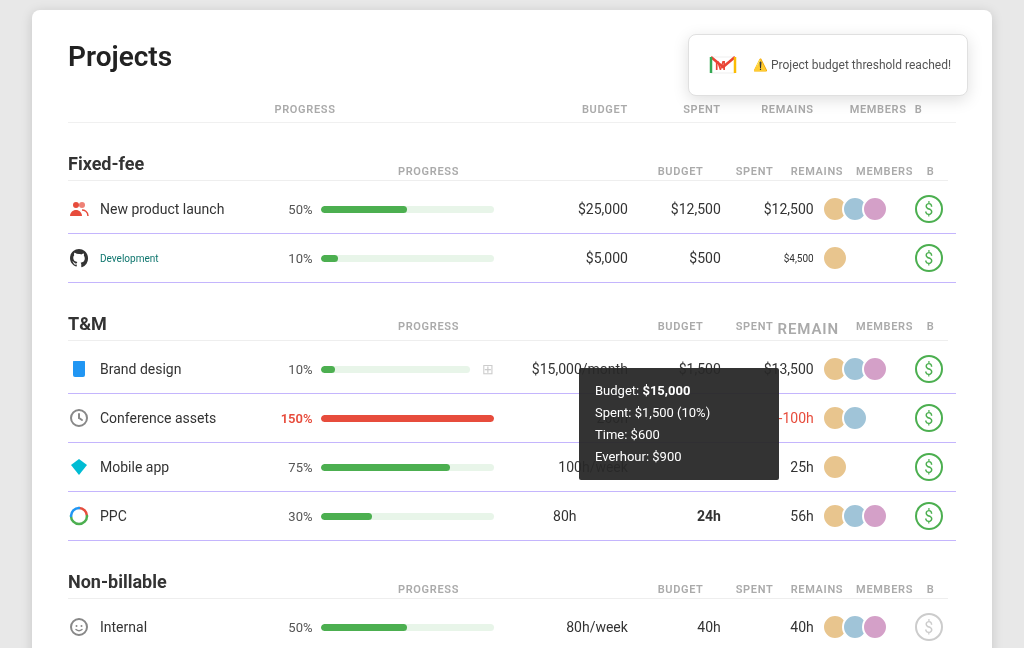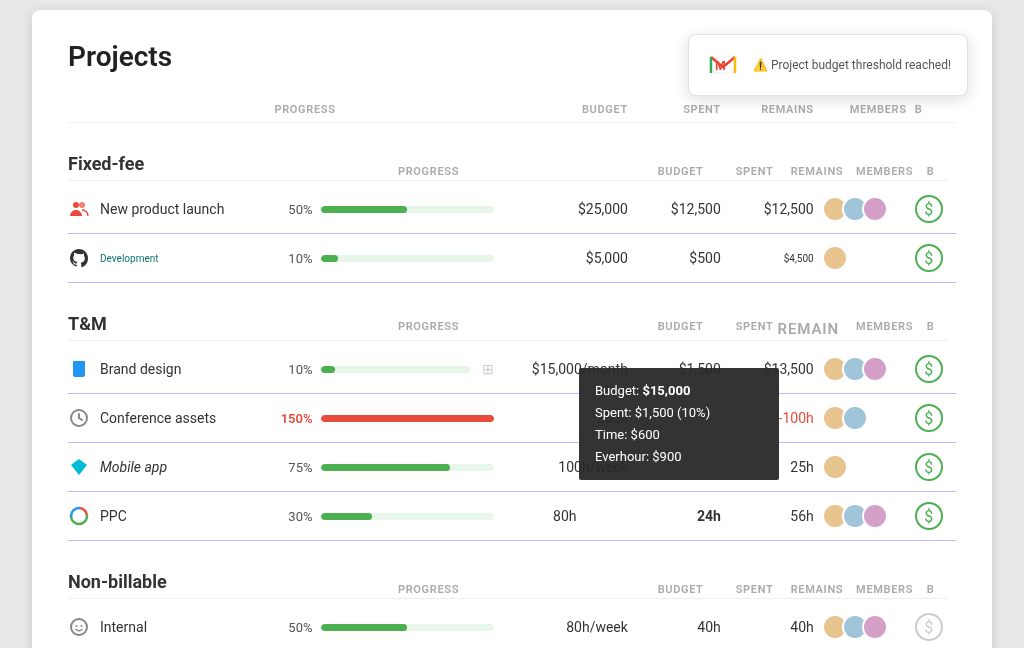--- a/index.html
+++ b/index.html
@@ -414,21 +414,21 @@
           </td>
     </tr>
         <tr>
       <td class="col-name">
         <div class="project-name-cell">
           <span class="project-icon">
                 <svg width="22" height="22" viewBox="0 0 22 22" xmlns="http://www.w3.org/2000/svg">
                   <polygon points="11,3 19,9 11,19 3,9" fill="#00bcd4"></polygon>
                 </svg>
               </span>
-          <span style="font-size:14px;color:#333;font-style:italic;">Mobile app</span>
+          <span style="font-size:14px;color:#333;">Mobile app</span>
         </div>
       </td>
       <td class="col-progress">
         <div class="progress-row">
           <span class="progress-pct ">75%</span>
           <div class="progress-bar-track ">
             <div class="progress-bar-fill green" style="width:75%;"></div>
           </div>
 
         </div>

